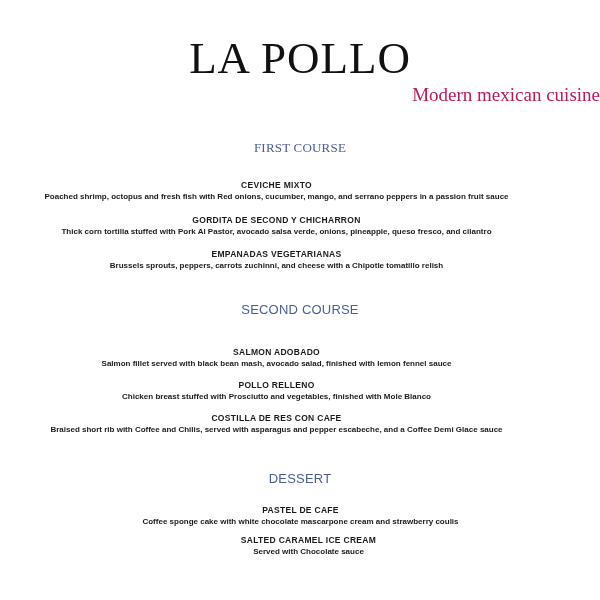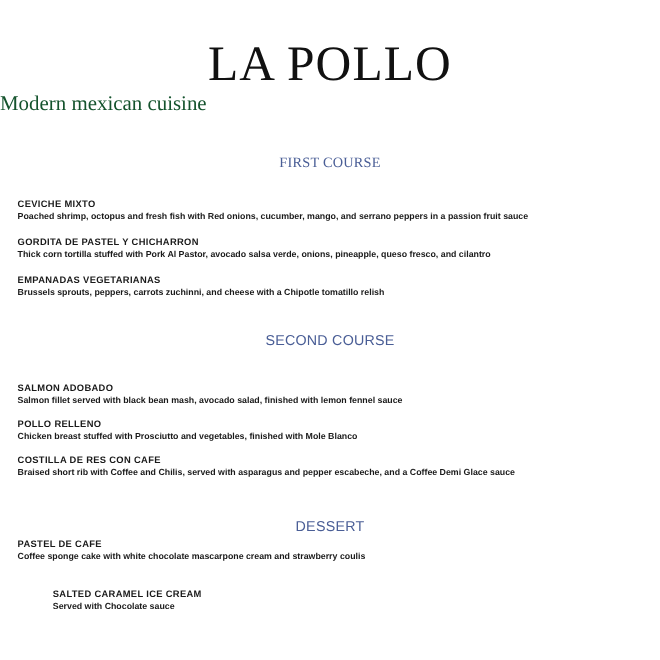--- a/index.html
+++ b/index.html
@@ -24,45 +24,44 @@
       line-height: 50px;
       letter-spacing: 1px;
       color: #111;
       margin: 0;
       font-weight: normal;
     }
     .subtitle {
       position: absolute;
       left: 0; width: 600px;
       top: 84px;
-      text-align: left;
+      text-align: right;
       font-family: "Liberation Serif", "DejaVu Serif", serif;
       font-size: 19px;
       line-height: 22px;
-      color: #14532d;
+      color: #be185d;
       margin: 0;
     }
     .section-heading {
       position: absolute;
       left: 0; width: 600px;
       text-align: center;
       font-family: "Liberation Sans", "DejaVu Sans", sans-serif;
       font-size: 13px;
       line-height: 16px;
       color: #4a5e96;
       letter-spacing: 0.2px;
       margin: 0;
       font-weight: normal;
     }
     .item {
       position: absolute;
       left: 0; width: 553px;
-      text-align: left;
+      text-align: center;
       font-family: "Liberation Sans", "DejaVu Sans", sans-serif;
-      margin-left: 16px;
     }
     .item-name {
       font-size: 8.5px;
       line-height: 11px;
       color: #1a1a1a;
       letter-spacing: 0.3px;
       font-weight: bold;
     }
     .item-desc {
       font-size: 8px;
@@ -78,21 +77,21 @@
 <p class="subtitle">Modern mexican cuisine</p>
 
 <h2 class="section-heading" style="top:140px;font-family:Liberation Serif, serif;">FIRST COURSE</h2>
 
 <div class="item" style="top:180px;">
   <div class="item-name">CEVICHE MIXTO</div>
   <div class="item-desc">Poached shrimp, octopus and fresh fish with Red onions, cucumber, mango, and serrano peppers in a passion fruit sauce</div>
 </div>
 
 <div class="item" style="top:215px;">
-  <div class="item-name">GORDITA DE PASTEL Y CHICHARRON</div>
+  <div class="item-name">GORDITA DE SECOND Y CHICHARRON</div>
   <div class="item-desc">Thick corn tortilla stuffed with Pork Al Pastor, avocado salsa verde, onions, pineapple, queso fresco, and cilantro</div>
 </div>
 
 <div class="item" style="top:249px;">
   <div class="item-name">EMPANADAS VEGETARIANAS</div>
   <div class="item-desc">Brussels sprouts, peppers, carrots zuchinni, and cheese with a Chipotle tomatillo relish</div>
 </div>
 
 <h2 class="section-heading" style="top:302px;">SECOND COURSE</h2>
 
@@ -106,21 +105,21 @@
   <div class="item-desc">Chicken breast stuffed with Prosciutto and vegetables, finished with Mole Blanco</div>
 </div>
 
 <div class="item" style="top:413px;">
   <div class="item-name">COSTILLA DE RES CON CAFE</div>
   <div class="item-desc">Braised short rib with Coffee and Chilis, served with asparagus and pepper escabeche, and a Coffee Demi Glace sauce</div>
 </div>
 
 <h2 class="section-heading" style="top:471px;">DESSERT</h2>
 
-<div class="item" style="top:489px;">
+<div class="item" style="top:505px;padding-left:24px;">
   <div class="item-name">PASTEL DE CAFE</div>
   <div class="item-desc">Coffee sponge cake with white chocolate mascarpone cream and strawberry coulis</div>
 </div>
 
 <div class="item" style="top:535px;padding-left:32px;">
   <div class="item-name">SALTED CARAMEL ICE CREAM</div>
   <div class="item-desc">Served with Chocolate sauce</div>
 </div>
 
 </body></html>

